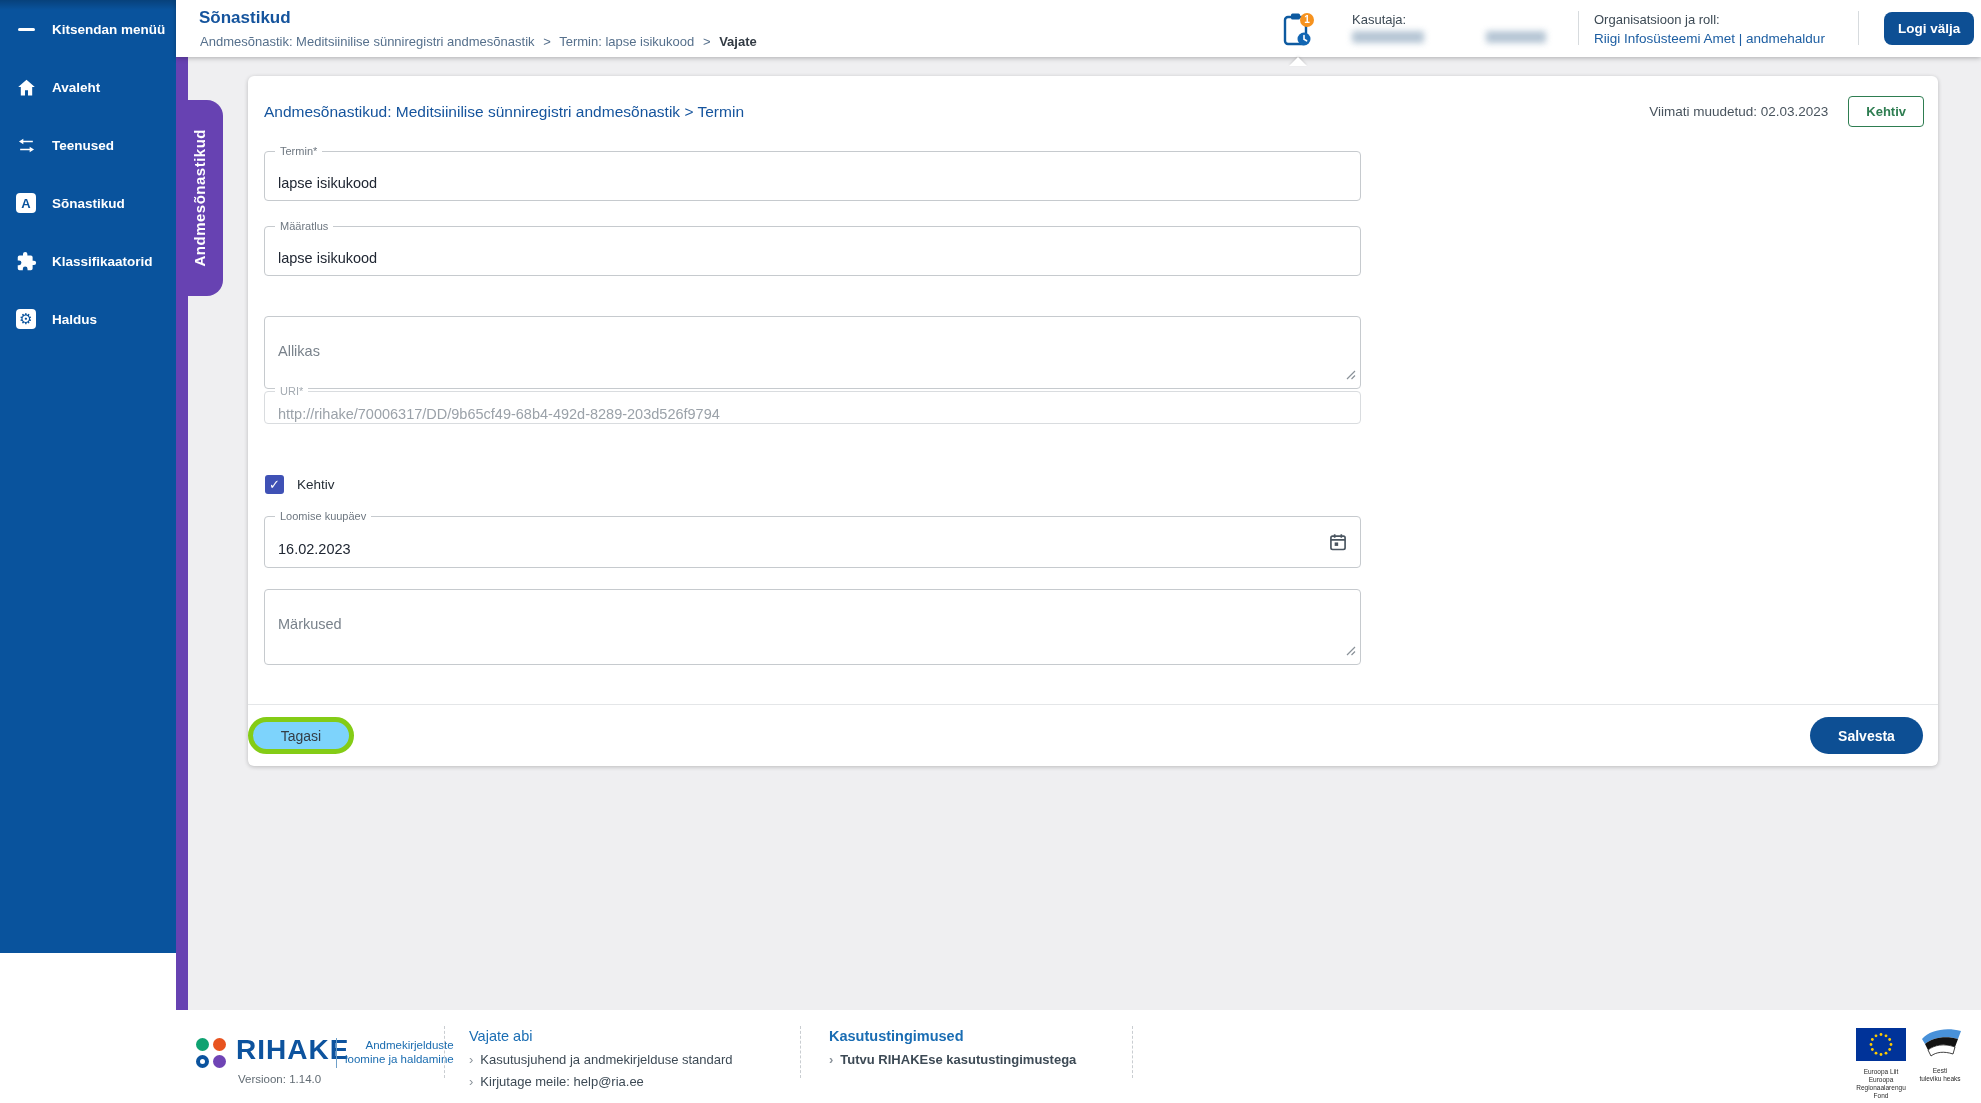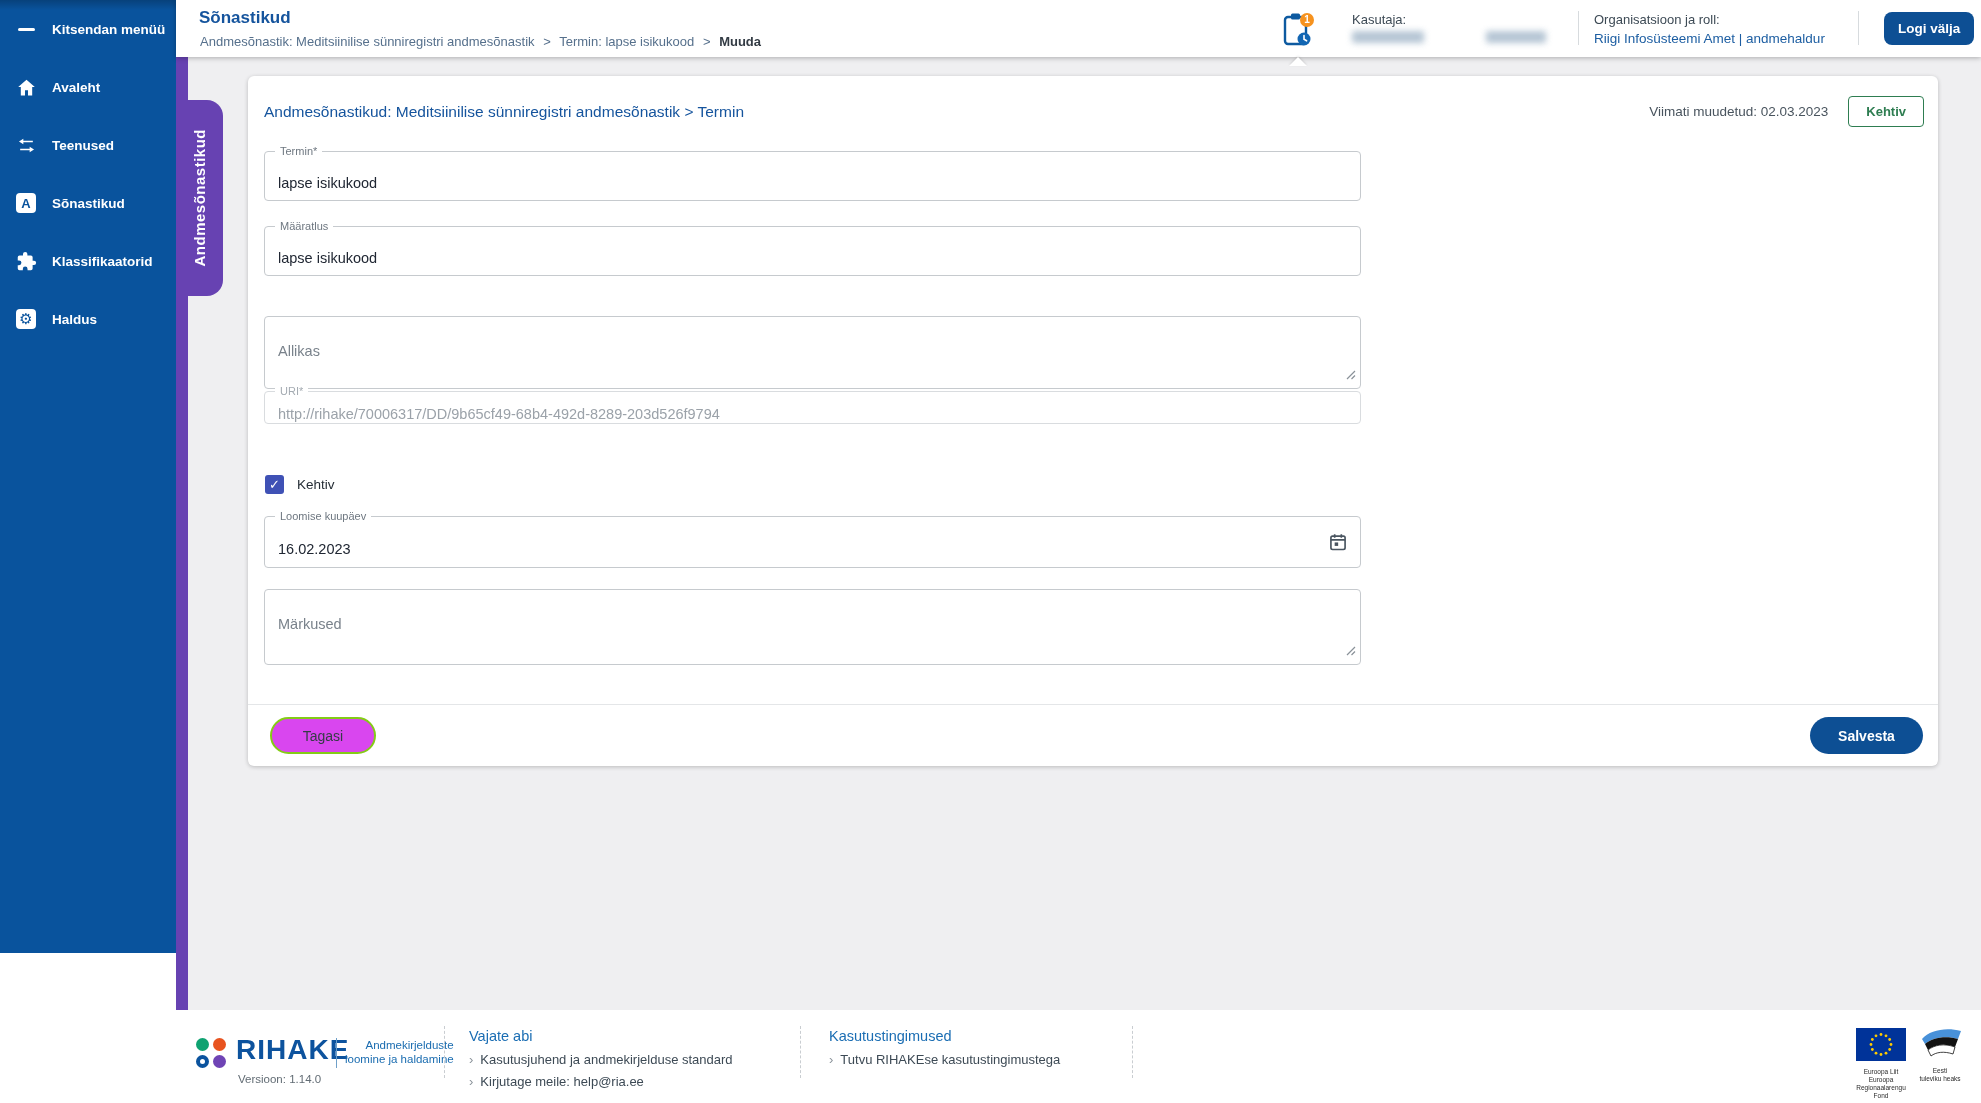--- a/index.html
+++ b/index.html
@@ -79,39 +79,39 @@
   .f-uri      { top:315px; height:33px; }
   .cb-row { position:absolute; left:17px; top:399px; display:flex; align-items:center; gap:13px; cursor:pointer; }
   .cb-box { width:19px; height:19px; background:#3f51b5; border-radius:3px; display:flex; align-items:center; justify-content:center; }
   .cb-box::after { content:"✓"; color:#fff; font-size:13px; font-weight:bold; }
   .cb-label { font-size:13.5px; color:#262e36; }
   .f-loomise  { top:440px; height:52px; }
   .cal-icon { position:absolute; right:12px; top:15px; width:20px; height:20px; cursor:pointer; }
   .f-markused { top:513px; height:76px; }
   .card-divider { position:absolute; left:0; top:628px; width:100%; border-top:1px solid #e4e6e8; }
   .btn { position:absolute; top:641px; height:37px; border-radius:19px; font-size:14px; cursor:pointer; font-family:inherit; }
-  .btn-back { left:22px; width:106px; background:#d946ef; border:2px solid #84cc16; color:#343d46; }
+  .btn-back { left:0; width:106px; background:#7dd3fc; border:5px solid #84cc16; color:#343d46; }
   .btn-save { left:1562px; width:113px; background:#0d4f94; border:none; color:#fff; font-weight:600; }
 
   
   .footer { position:absolute; left:0; top:1010px; width:1981px; height:93px; background:#fff; }
   .logo-dots { position:absolute; left:196px; top:28px; width:30px; height:30px; }
   .dot { position:absolute; width:13px; height:13px; border-radius:50%; }
   .dot.g { left:0; top:0; background:#0fa271; }
   .dot.o { left:17px; top:0; background:#e8531f; }
   .dot.b { left:0; top:17px; background:#fff; border:4px solid #0b539e; }
   .dot.p { left:17px; top:17px; background:#6f44b5; }
   .brand-name { position:absolute; left:236px; top:24px; font-size:28px; font-weight:bold; color:#0d539e; letter-spacing:1px; }
   .brand-bar { position:absolute; left:336px; top:28px; width:1px; height:30px; background:#6fa0c9; }
   .brand-tagline { position:absolute; left:345px; top:28px; font-size:11.5px; color:#1a6cb0; line-height:14px;text-align:right; }
   .brand-version { position:absolute; left:238px; top:63px; font-size:11.5px; color:#626c74; }
   .foot-div { position:absolute; top:16px; height:52px; border-left:1px dashed #c9cdd1; }
   .fd1 { left:444px; } .fd2 { left:800px; } .fd3 { left:1132px; }
   .foot-sec { position:absolute; top:18px; }
-  .fs-help { left:469px; } .fs-terms { left:829px; }
+  .fs-help { left:469px; } .fs-terms { left:829px;font-weight:bold; }
   .foot-head { font-size:14.5px; color:#1a6db3; margin-bottom:8px; cursor:pointer; }
   .foot-link { font-size:13px; color:#3d4a55; margin-bottom:7px; cursor:pointer; white-space:nowrap; }
   .foot-link .chev { color:#8a9299; margin-right:7px; }
   .eu-logo { position:absolute; left:1853px; top:18px; width:56px; text-align:center; }
   .eu-text, .ee-text { font-size:6.5px; color:#2b2b2b; line-height:8px; margin-top:3px; }
   .ee-logo { position:absolute; left:1916px; top:16px; width:48px; text-align:center; }
 </style>
 </head>
 <body>
 
@@ -167,21 +167,21 @@
     <span>Andmesõnastikud</span>
   </div>
 
   <header class="topbar">
     <div class="page-title">Sõnastikud</div>
     <nav class="breadcrumb">
       <span class="bc-link">Andmesõnastik: Meditsiinilise sünniregistri andmesõnastik</span>
       <span class="bc-sep">&gt;</span>
       <span class="bc-link">Termin: lapse isikukood</span>
       <span class="bc-sep">&gt;</span>
-      <span class="bc-current">Muuda</span>
+      <span class="bc-current">Vajate</span>
     </nav>
 
     <div class="notif">
       <svg width="34" height="38" viewBox="0 0 34 38">
         <rect x="3" y="6" width="21" height="27" rx="3" fill="none" stroke="#0d5aa0" stroke-width="2.4"></rect>
         <rect x="9" y="2.5" width="9" height="6" rx="1.5" fill="#0d5aa0"></rect>
         <circle cx="25" cy="9" r="7" fill="#f6921e"></circle>
         <text x="25" y="12.4" font-size="10" font-weight="bold" fill="#fff" text-anchor="middle" font-family="Liberation Sans, sans-serif">1</text>
         <circle cx="22" cy="28" r="6.5" fill="#1266b3"></circle>
         <path d="M22 24.5v3.8l2.6 1.5" stroke="#fff" stroke-width="1.6" fill="none" stroke-linecap="round"></path>

